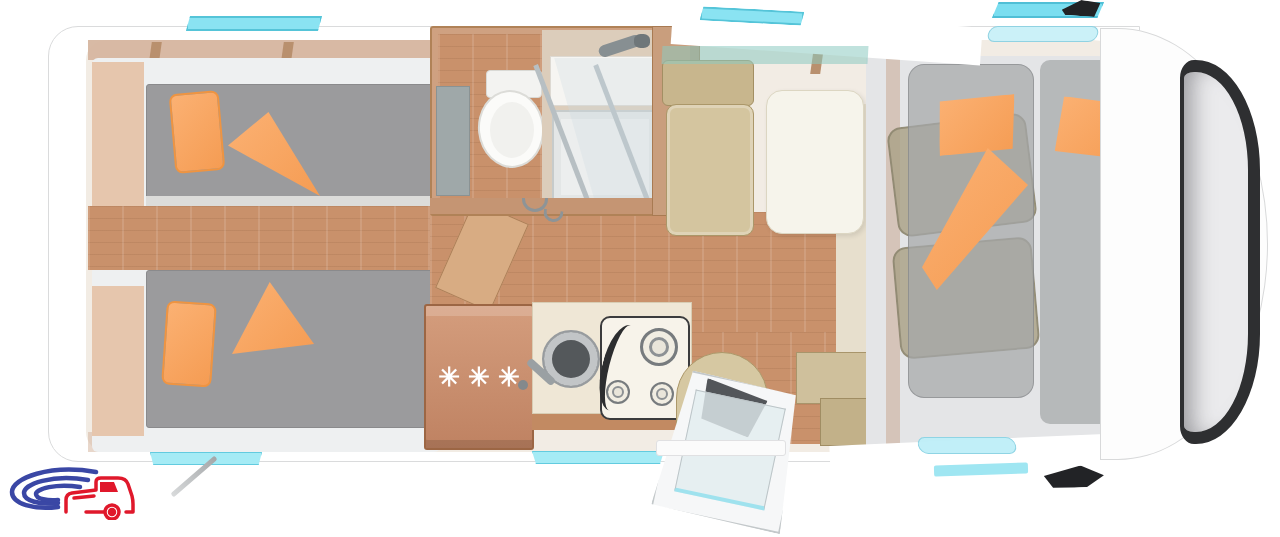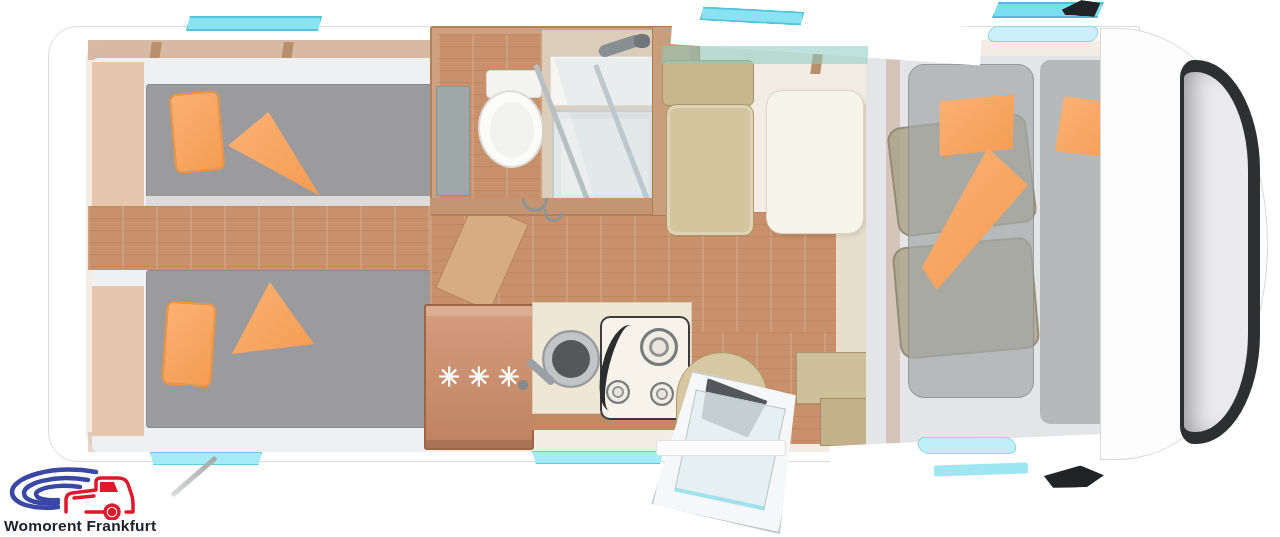--- a/index.html
+++ b/index.html
@@ -223,15 +223,14 @@
     </g>
     <g fill="none" stroke="#e0182b" stroke-width="3.5" stroke-linejoin="round" stroke-linecap="round">
       <path d="M66,52 L66,40 Q66,34 72,33 L96,30 L96,22 Q96,18 101,18 L118,18 Q126,18 128,24 L132,36 Q133,40 133,44 L133,52 L126,52"></path>
       <path d="M105,52 L86,52"></path>
       <path d="M74,38 L94,36"></path>
       <circle cx="112" cy="52" r="7" fill="#ffffff"></circle>
       <circle cx="112" cy="52" r="2.5" fill="#e0182b"></circle>
     </g>
     <path d="M100,22 L114,22 L118,32 L100,32 Z" fill="#e0182b"></path>
   </svg>
-  <div class="abs brand-text">Womorent Frankfurt</div>
 
 </div>
 
 </body></html>

